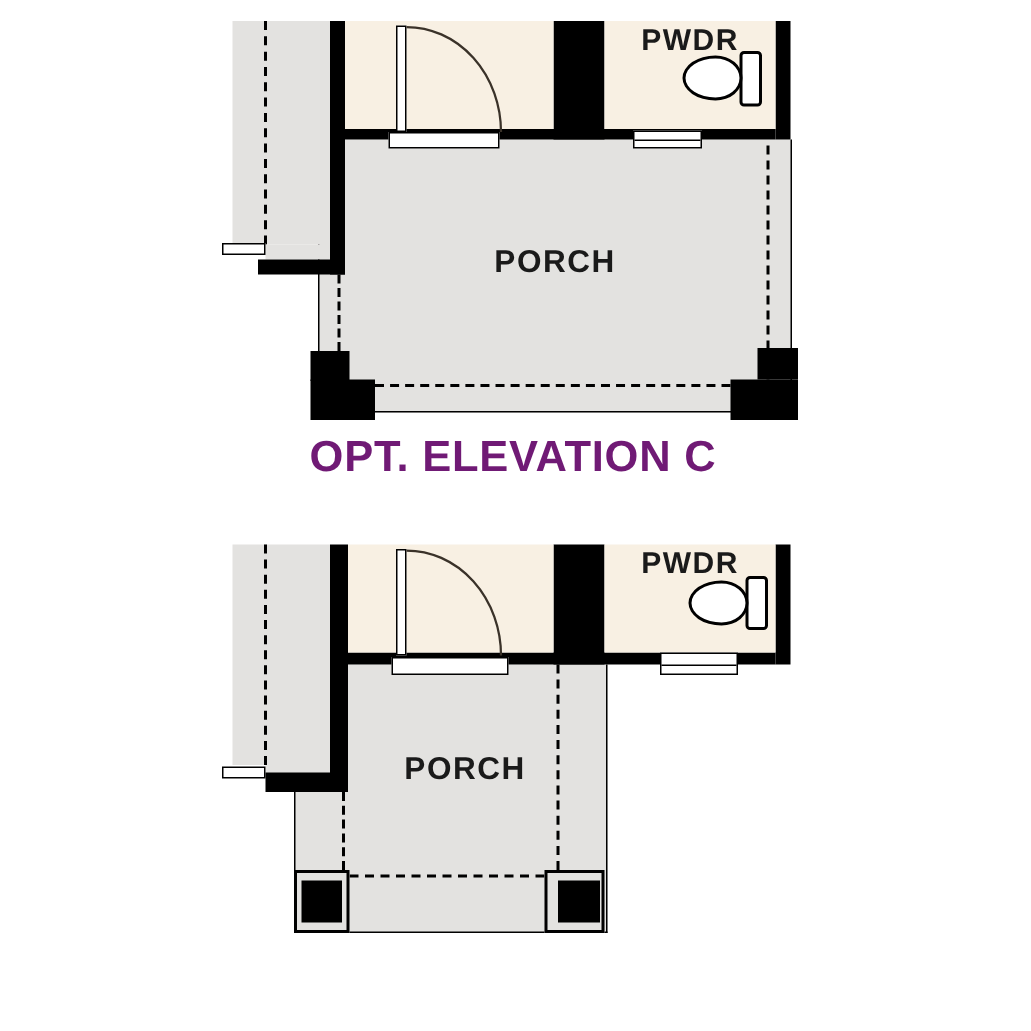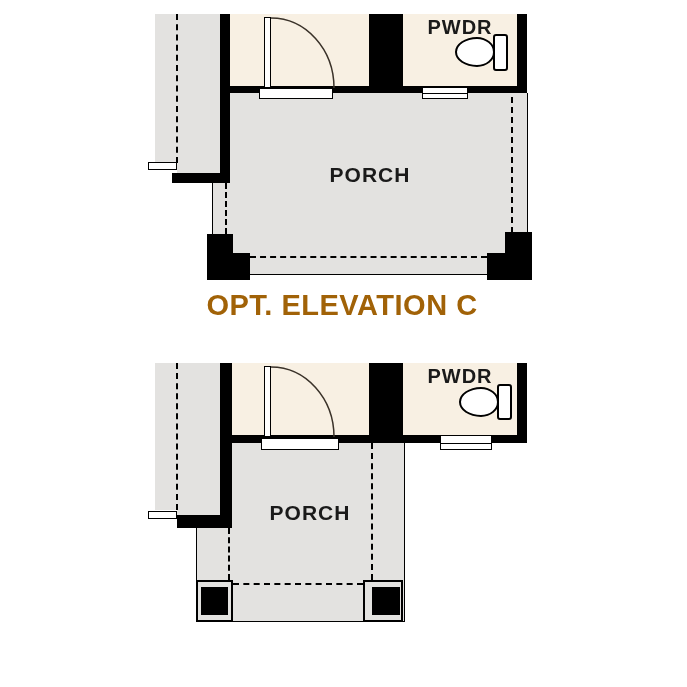--- a/index.html
+++ b/index.html
@@ -15,21 +15,21 @@
   .dash-v{width:0;border-left:2px dashed #000;}
   .dash-h{height:0;border-top:2px dashed #000;}
   .room-label{
     color:#1a1a1a;font-weight:bold;text-align:center;
     letter-spacing:1px;white-space:nowrap;
   }
   .pwdr-label{font-size:20px;}
   .porch-label{font-size:21px;}
   .plan-title{
     position:absolute;left:92px;width:500px;text-align:center;
-    font-size:29px;font-weight:bold;color:#a16207;letter-spacing:0.5px;white-space:nowrap;
+    font-size:29px;font-weight:bold;color:#701a75;letter-spacing:0.5px;white-space:nowrap;
   }
   .post{background:#000;}
   .post-frame{background:#e3e2e0;border:2px solid #000;}
   .window-divider{position:absolute;left:0;top:50%;width:100%;height:0;border-top:1.5px solid #000;}
   .toilet-tank{background:#fff;border:2px solid #000;border-radius:3px;}
   .toilet-bowl{background:#fff;border:2px solid #000;border-radius:55% 45% 45% 55% / 50% 50% 50% 50%;}
   svg.arcs{position:absolute;left:0;top:0;pointer-events:none;}
 </style>
 </head>
 <body>

